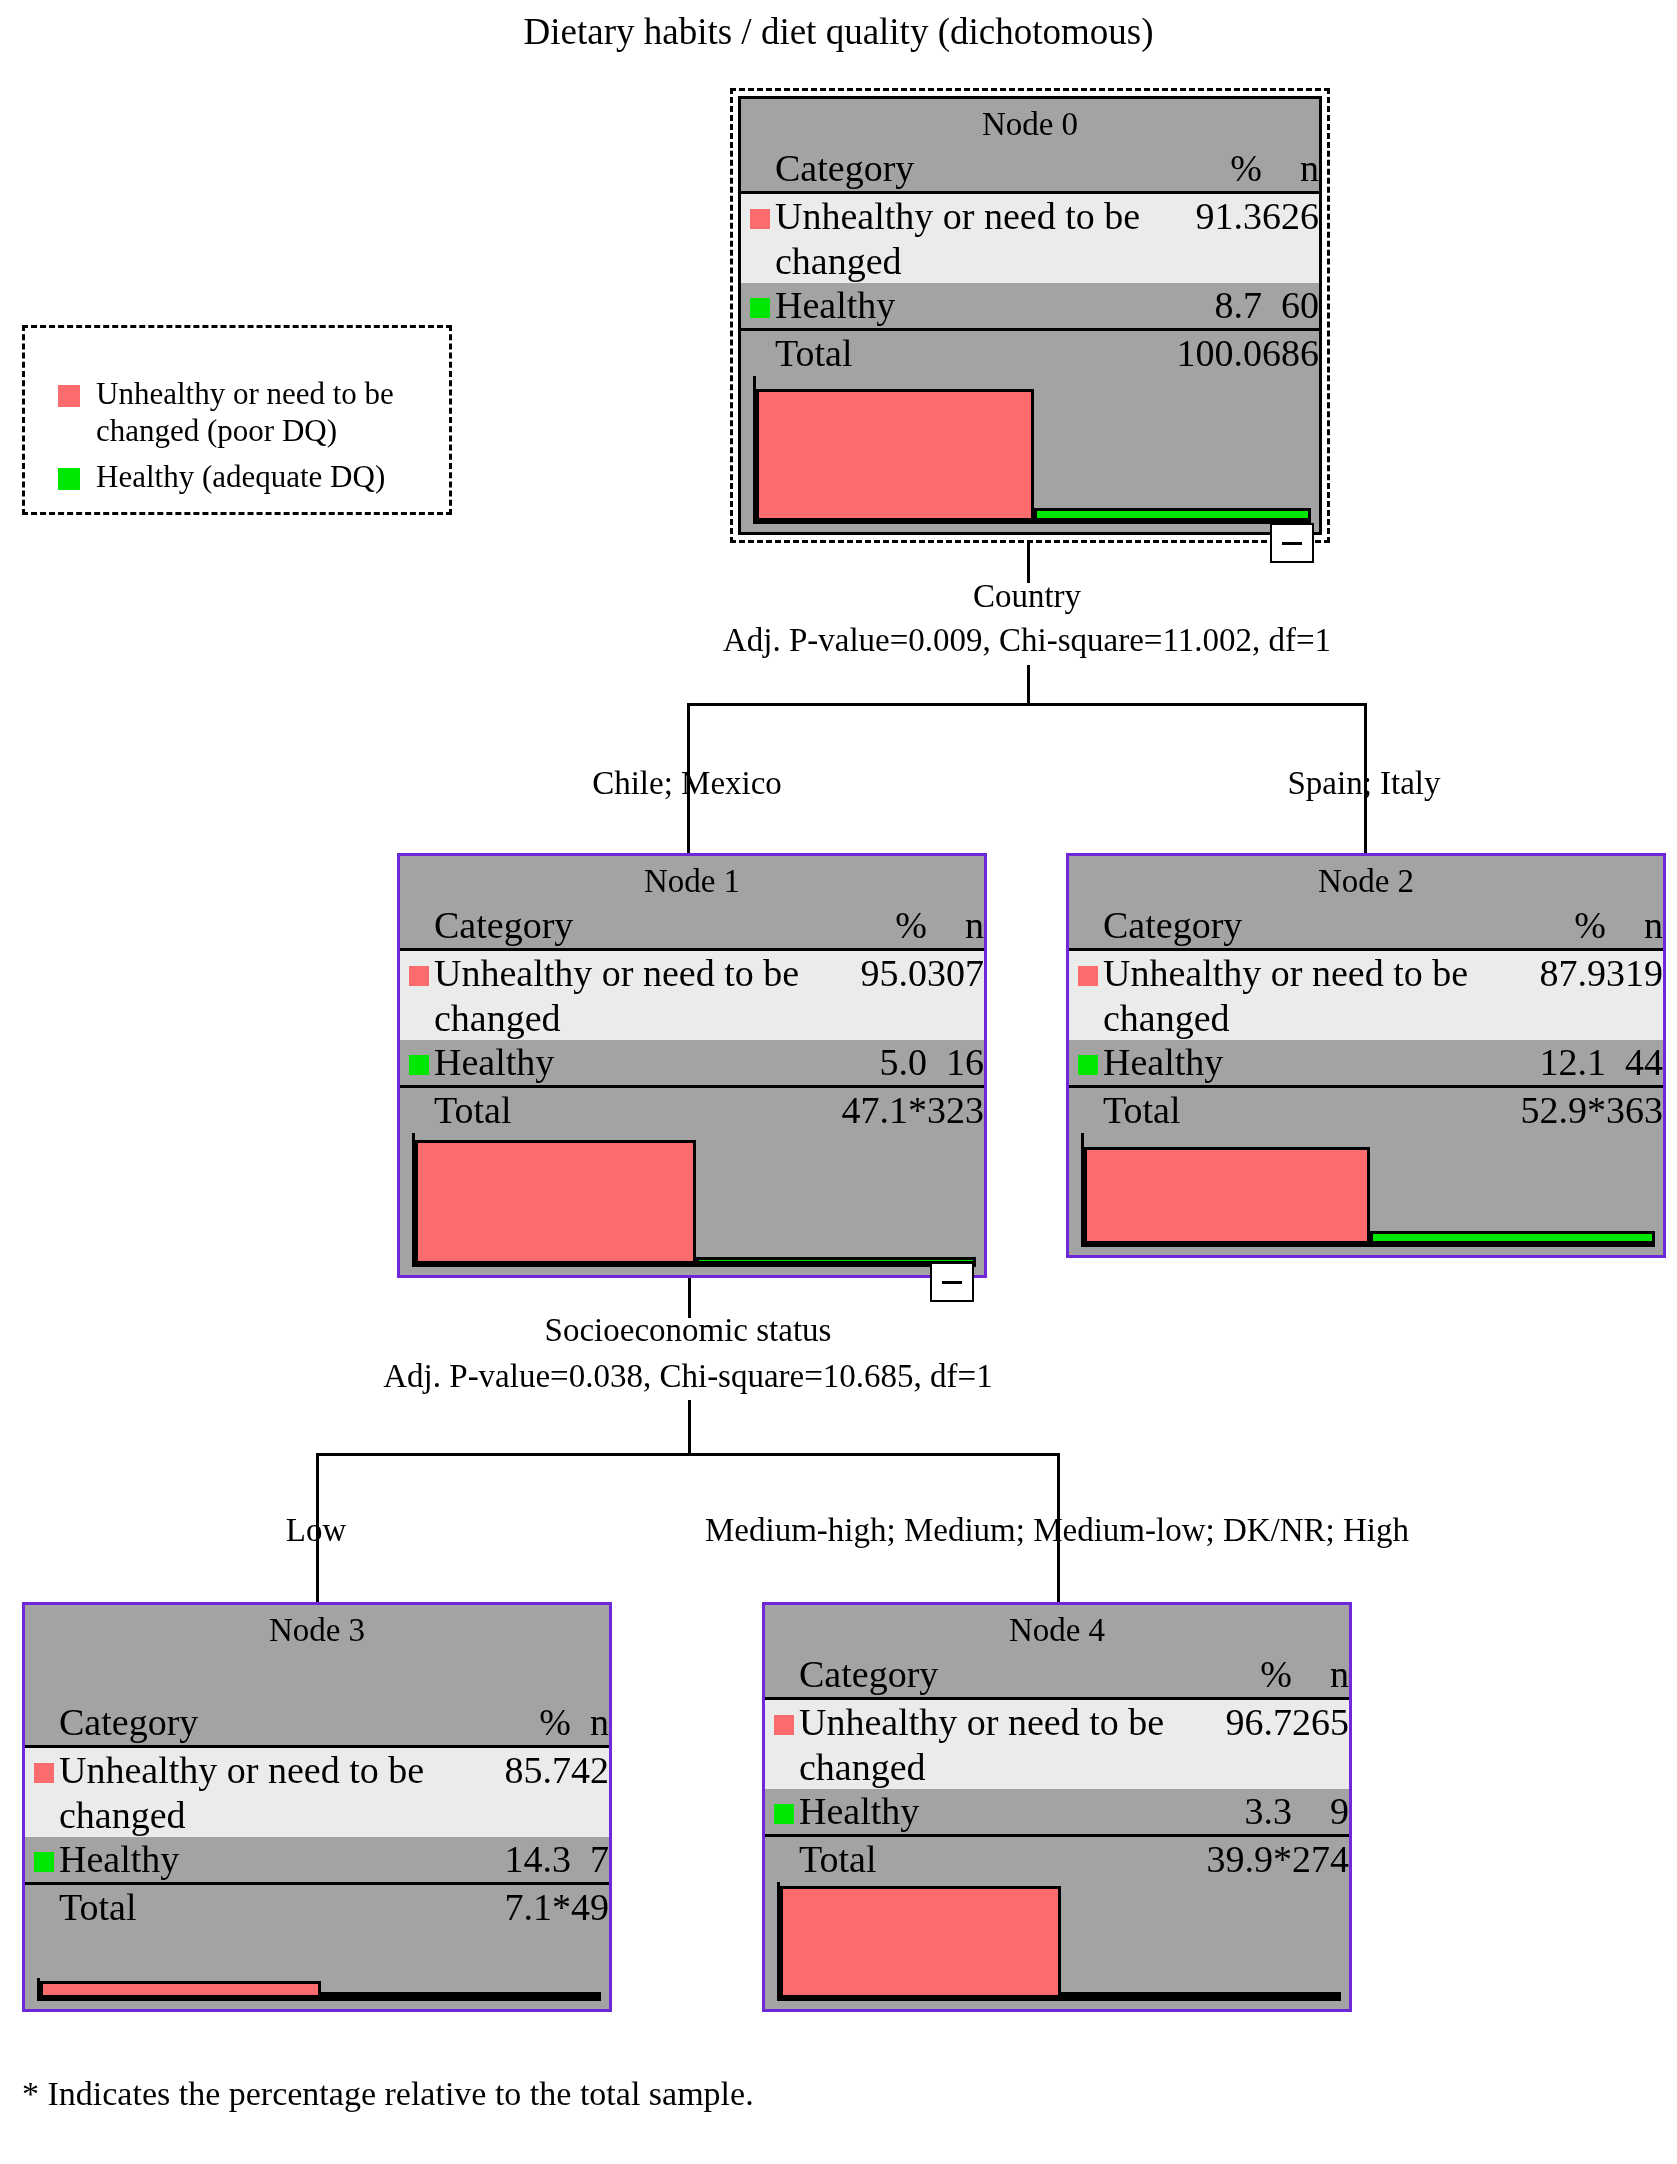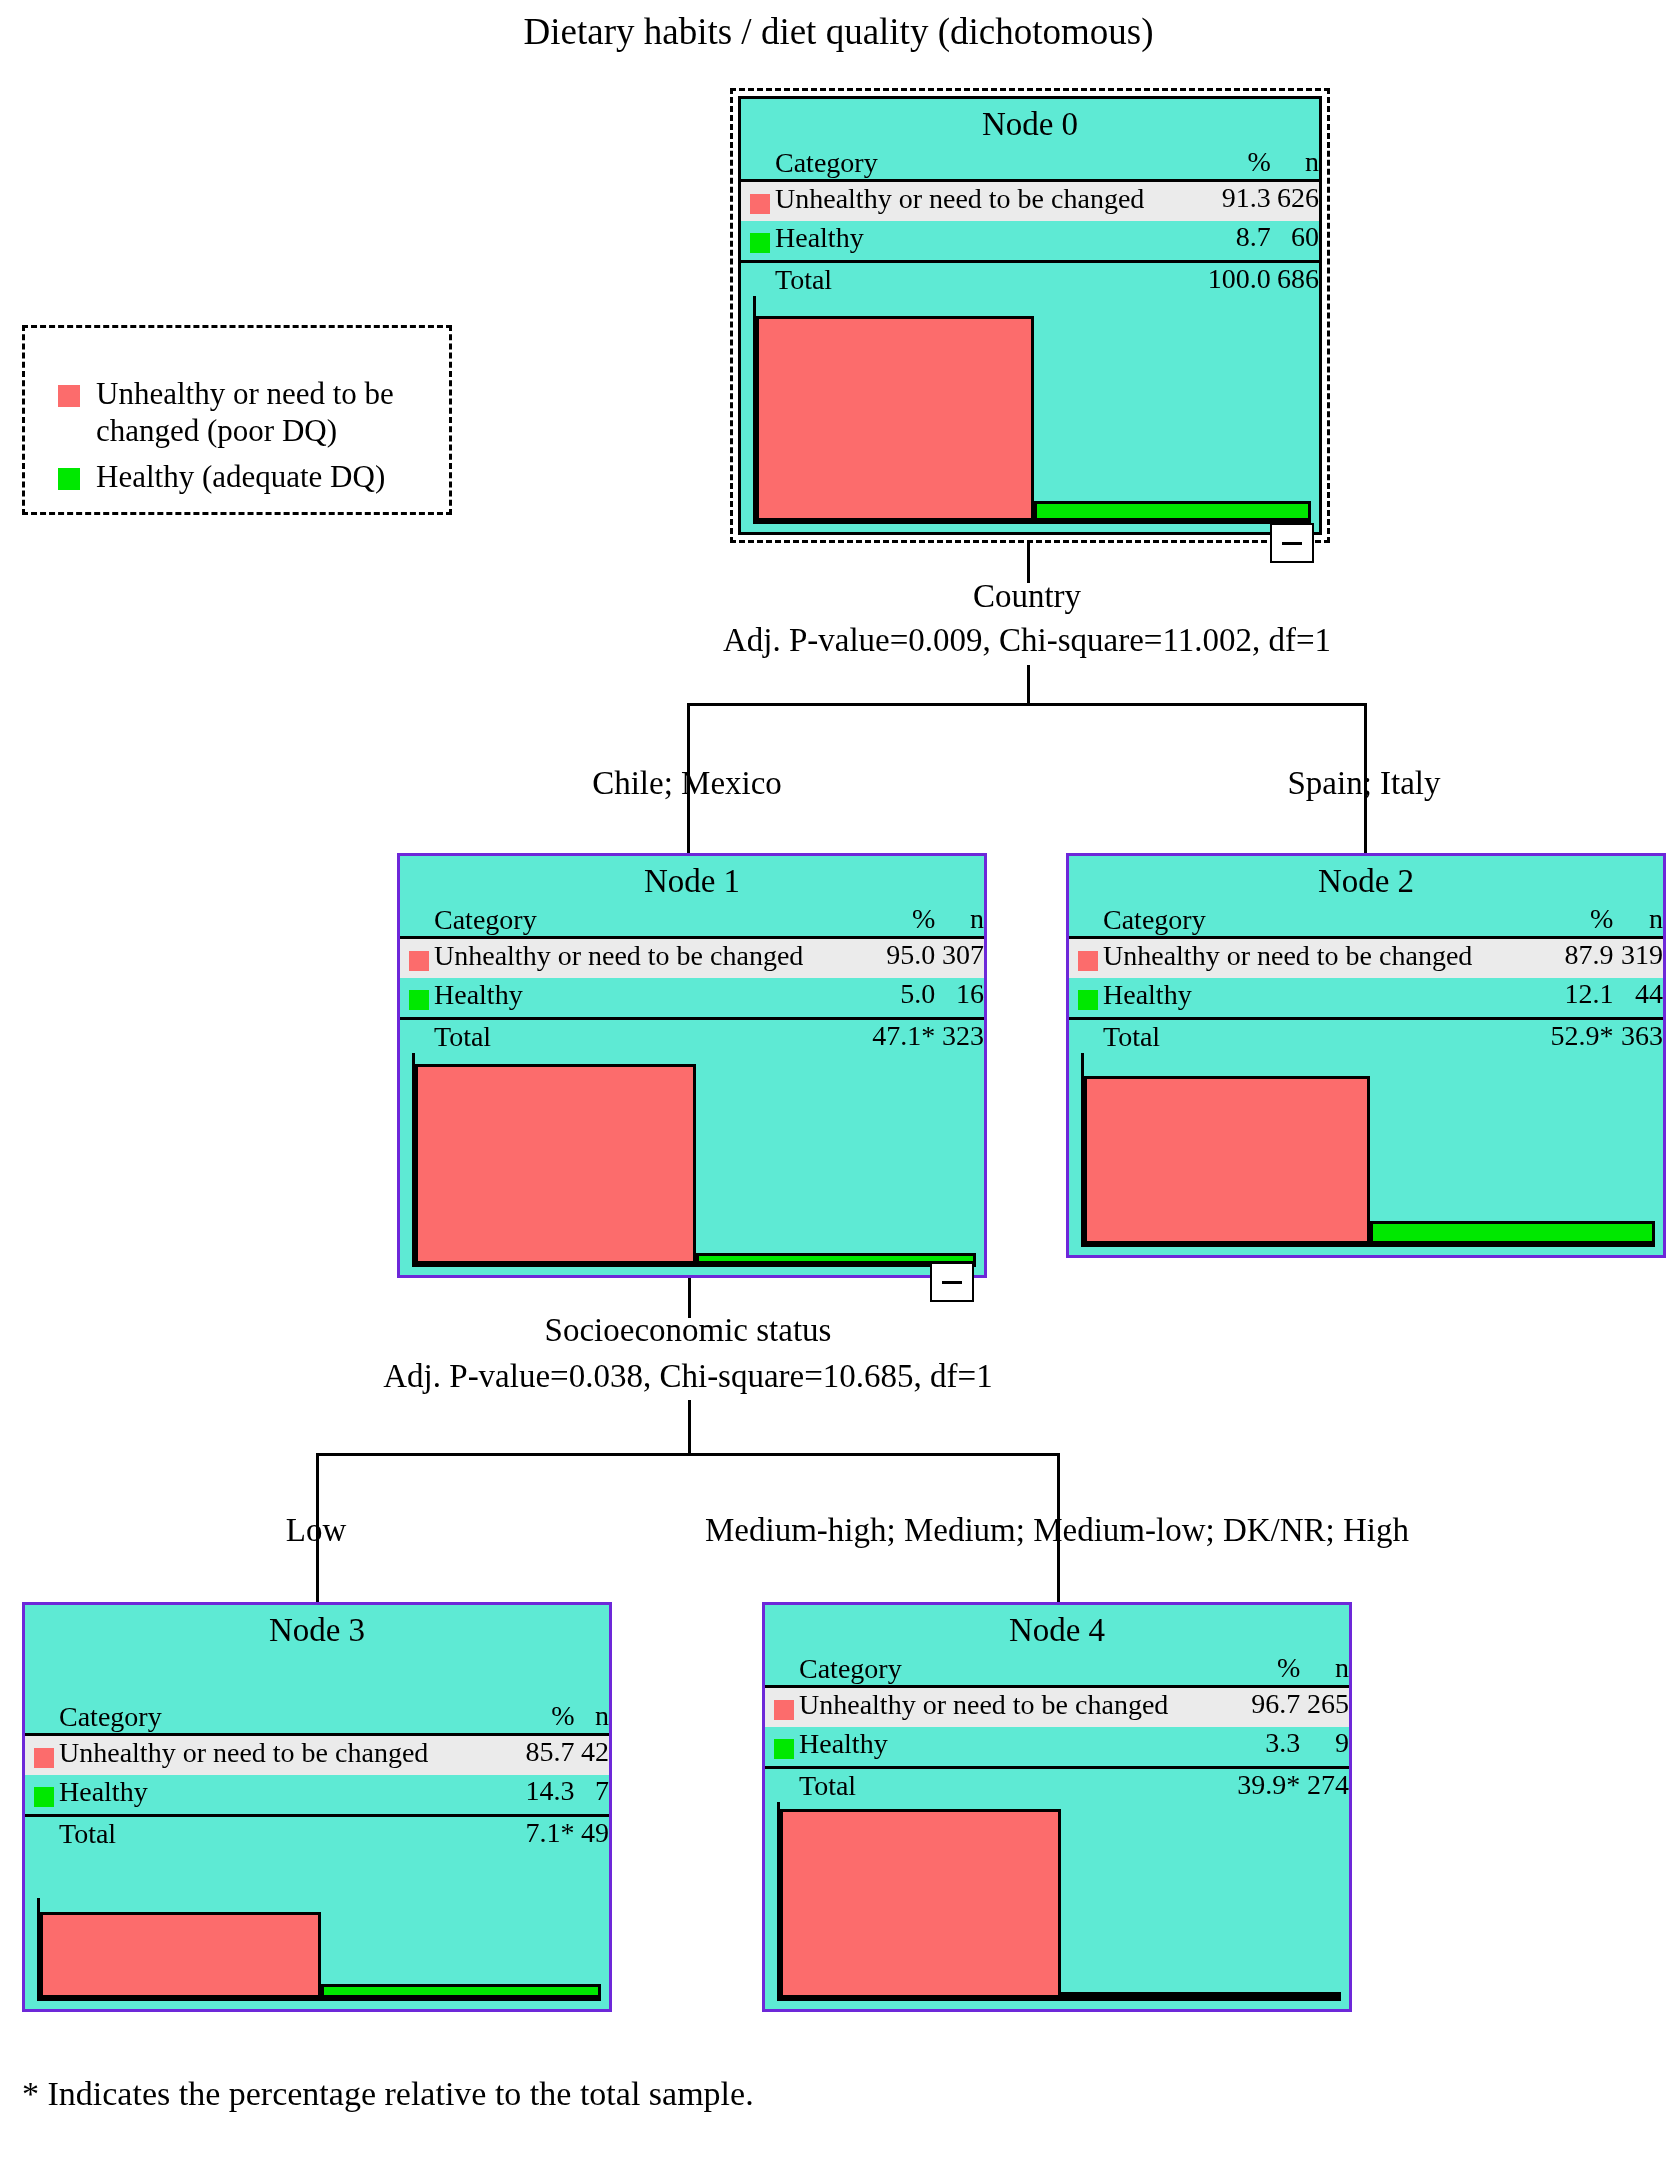--- a/index.html
+++ b/index.html
@@ -15,23 +15,23 @@
           border:3px dashed #000;box-sizing:border-box;}
   #legend .rows{padding:48px 0 0 33px;}
   .legend-row{display:flex;align-items:flex-start;margin-bottom:10px;}
   .legend-swatch{width:22px;height:22px;flex:0 0 22px;margin-top:9px;margin-right:16px;}
   .legend-text{font-size:31px;line-height:1.18;max-width:330px;}
 
   
   .node{box-sizing:border-box;background:#fff;border:3px solid #6d28d9;}
   .node.root-outer{border:3px dashed #000;padding:5px;}
   .node-inner{border:3px solid #000;box-sizing:border-box;height:100%;
-              background:#5eead4;display:flex;flex-direction:column;}
+              background:#a3a3a3;display:flex;flex-direction:column;}
   .node-title{text-align:center;font-size:33px;padding-top:7px;padding-bottom:3px;}
-  table.stats{width:100%;border-collapse:collapse;font-size:28px;}
+  table.stats{width:100%;border-collapse:collapse;font-size:38px;}
   table.stats td{padding:0;vertical-align:top;}
   .col-sw{width:34px;}
   .sw{width:20px;height:20px;display:inline-block;margin-left:9px;margin-top:12px;}
   .col-pct{text-align:right;white-space:nowrap;}
   .col-n{text-align:right;white-space:nowrap;padding-left:6px;padding-right:10px;}
   .hdr td{padding-bottom:2px;}
   .rule td{border-bottom:3px solid #000;height:0;padding:0;}
   tr.hl td{background:#ebebeb;}
   .cat-cell{padding-right:8px;line-height:1.18;}
   .pad-top td{padding-top:6px;}

